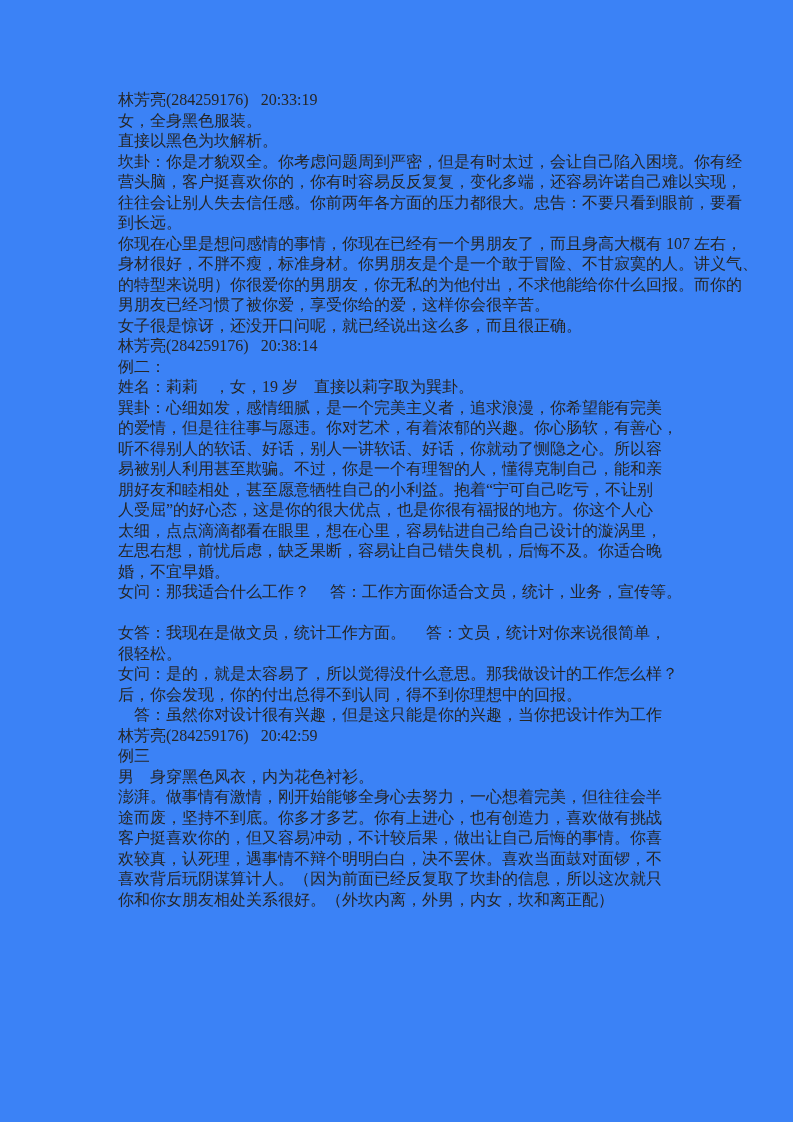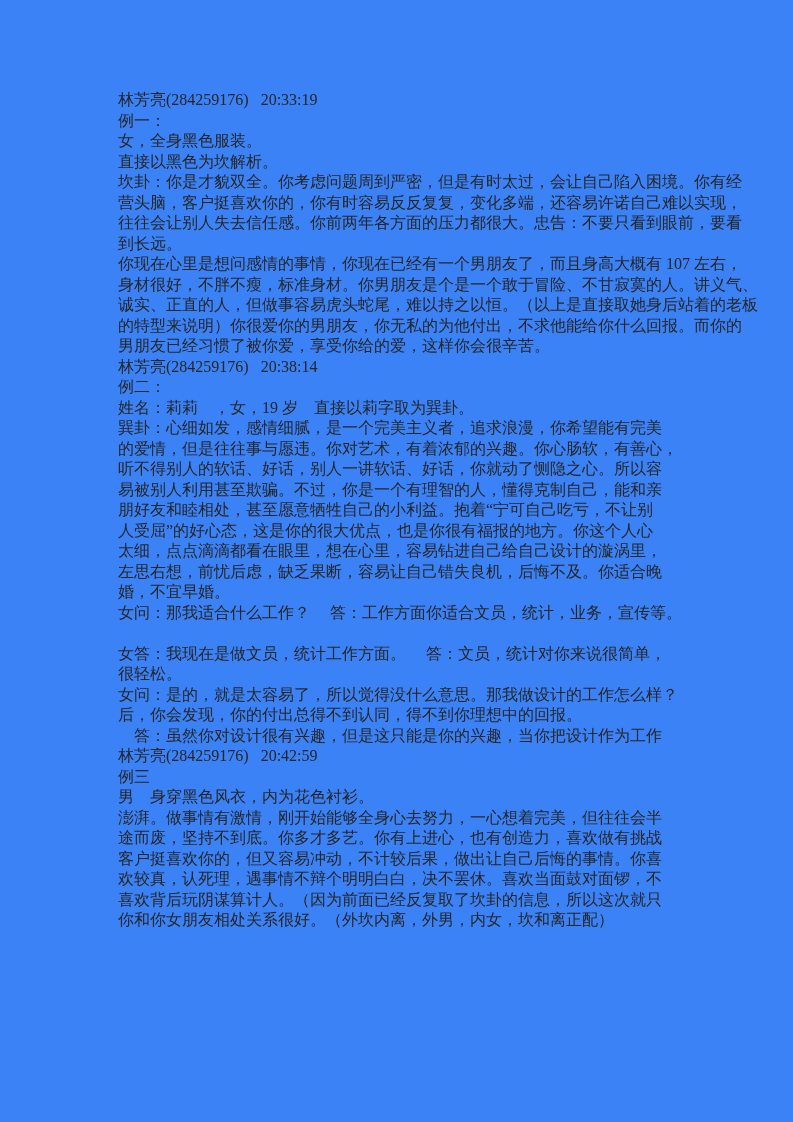--- a/index.html
+++ b/index.html
@@ -29,32 +29,31 @@
     white-space: pre;
     letter-spacing: 0px;
   }
 </style>
 </head>
 <body>
 
 <div class="page">
   <div class="doc">
       <div class="line">林芳亮(284259176)   20:33:19</div>
-      <div class="line">例一：</div>
       <div class="line">女，全身黑色服装。</div>
       <div class="line">直接以黑色为坎解析。</div>
       <div class="line">坎卦：你是才貌双全。你考虑问题周到严密，但是有时太过，会让自己陷入困境。你有经</div>
       <div class="line">营头脑，客户挺喜欢你的，你有时容易反反复复，变化多端，还容易许诺自己难以实现，</div>
       <div class="line">往往会让别人失去信任感。你前两年各方面的压力都很大。忠告：不要只看到眼前，要看</div>
       <div class="line">到长远。</div>
       <div class="line">你现在心里是想问感情的事情，你现在已经有一个男朋友了，而且身高大概有 107 左右，</div>
       <div class="line">身材很好，不胖不瘦，标准身材。你男朋友是个是一个敢于冒险、不甘寂寞的人。讲义气、</div>
-      <div class="line">诚实、正直的人，但做事容易虎头蛇尾，难以持之以恒。（以上是直接取她身后站着的老板</div>
       <div class="line">的特型来说明）你很爱你的男朋友，你无私的为他付出，不求他能给你什么回报。而你的</div>
       <div class="line">男朋友已经习惯了被你爱，享受你给的爱，这样你会很辛苦。</div>
+      <div class="line">女子很是惊讶，还没开口问呢，就已经说出这么多，而且很正确。</div>
       <div class="line">林芳亮(284259176)   20:38:14</div>
       <div class="line">例二：</div>
       <div class="line">姓名：莉莉　，女，19 岁　直接以莉字取为巽卦。</div>
       <div class="line">巽卦：心细如发，感情细腻，是一个完美主义者，追求浪漫，你希望能有完美</div>
       <div class="line">的爱情，但是往往事与愿违。你对艺术，有着浓郁的兴趣。你心肠软，有善心，</div>
       <div class="line">听不得别人的软话、好话，别人一讲软话、好话，你就动了恻隐之心。所以容</div>
       <div class="line">易被别人利用甚至欺骗。不过，你是一个有理智的人，懂得克制自己，能和亲</div>
       <div class="line">朋好友和睦相处，甚至愿意牺牲自己的小利益。抱着“宁可自己吃亏，不让别</div>
       <div class="line">人受屈”的好心态，这是你的很大优点，也是你很有福报的地方。你这个人心</div>
       <div class="line">太细，点点滴滴都看在眼里，想在心里，容易钻进自己给自己设计的漩涡里，</div>

